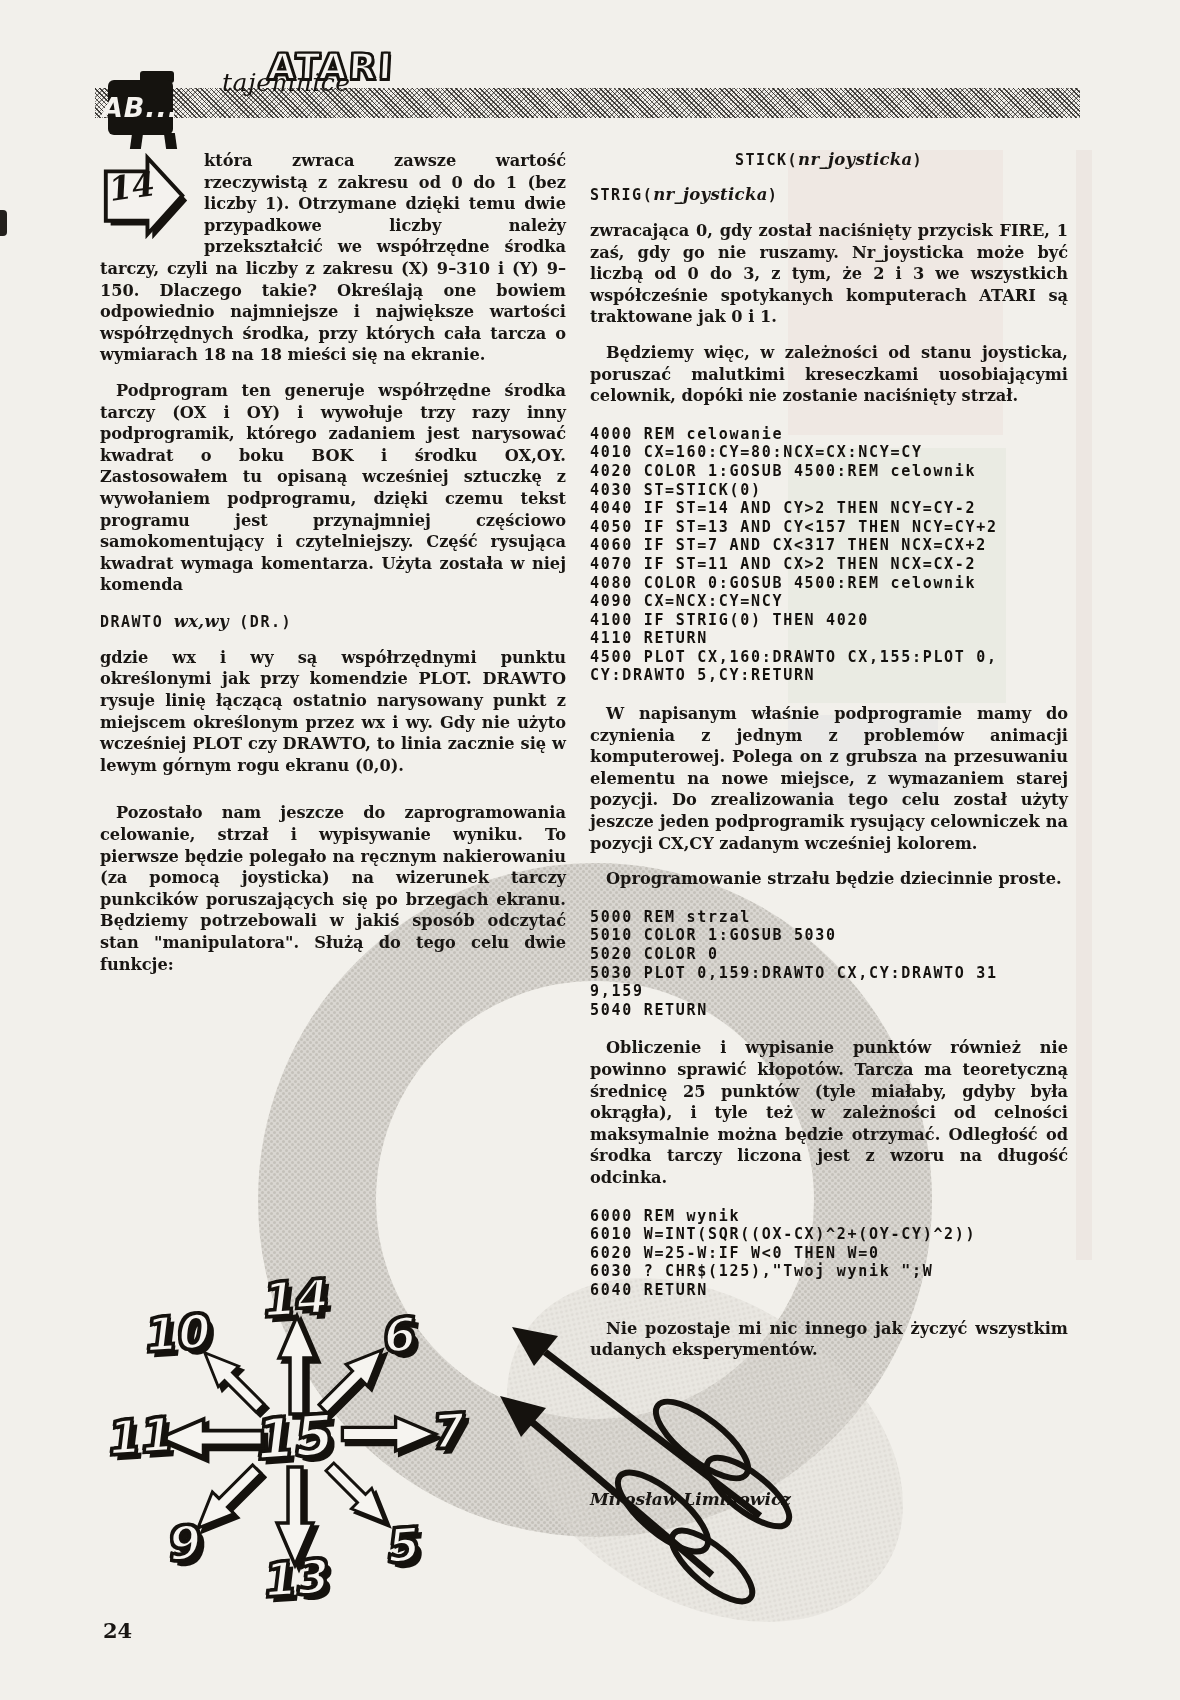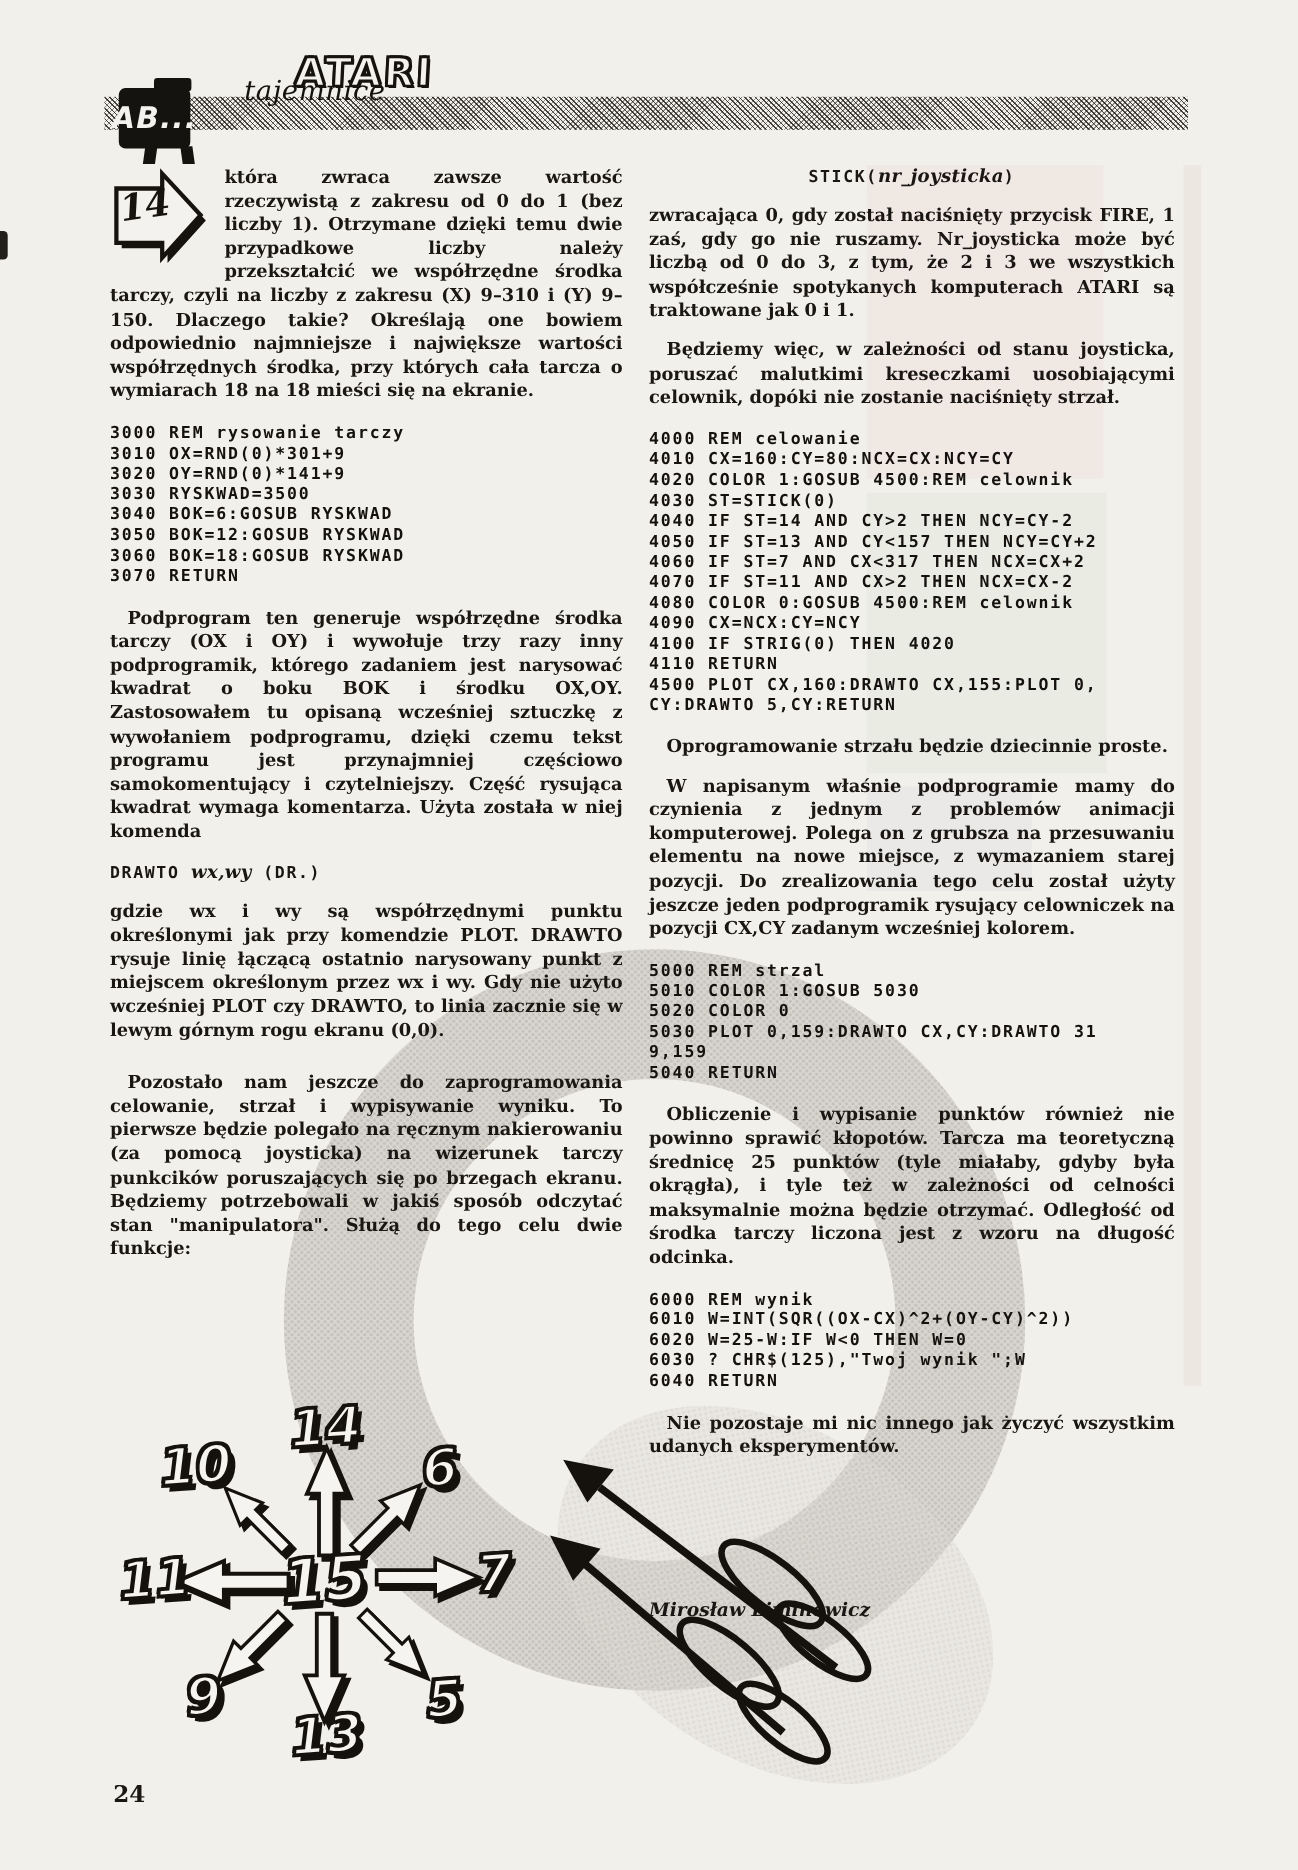--- a/index.html
+++ b/index.html
@@ -138,54 +138,47 @@
     <div class="col col-left">
       <div class="para">
         <span class="step-icon">
           <svg width="92" height="92" viewBox="0 0 95 95">
             <polygon points="11,25 54,25 54,11 90,50 54,90 54,76 11,76" fill="#16130f"></polygon>
             <polygon points="6,20 49,20 49,6 85,45 49,85 49,71 6,71" fill="#f4f2ee" stroke="#16130f" stroke-width="4" stroke-linejoin="miter"></polygon>
           </svg>
           <span class="step-num">14</span>
         </span><span>która zwraca zawsze wartość rzeczywistą z zakresu od 0 do 1 (bez liczby 1). Otrzymane dzięki temu dwie przypadkowe liczby należy przekształcić we współrzędne środka tarczy, czyli na liczby z zakresu (X) 9–310 i (Y) 9–150. Dlaczego takie? Określają one bowiem odpowiednio najmniejsze i największe wartości współrzędnych środka, przy których cała tarcza o wymiarach 18 na 18 mieści się na ekranie.</span>
       </div>
-      <div class="code">3000 REM rysowanie tarczy
-3010 OX=RND(0)*301+9
-3020 OY=RND(0)*141+9
-3030 RYSKWAD=3500
-3040 BOK=6:GOSUB RYSKWAD
-3050 BOK=12:GOSUB RYSKWAD
-3060 BOK=18:GOSUB RYSKWAD
-3070 RETURN</div>
       <div class="para ind">Podprogram ten generuje współrzędne środka tarczy (OX i OY) i wywołuje trzy razy inny podprogramik, którego zadaniem jest narysować kwadrat o boku BOK i środku OX,OY. Zastosowałem tu opisaną wcześniej sztuczkę z wywołaniem podprogramu, dzięki czemu tekst programu jest przynajmniej częściowo samokomentujący i czytelniejszy. Część rysująca kwadrat wymaga komentarza. Użyta została w niej komenda</div>
       <div class="cmd"><span>DRAWTO </span><span class="it">wx,wy</span><span>  (DR.)</span></div>
       <div class="para">gdzie wx i wy są współrzędnymi punktu określonymi jak przy komendzie PLOT. DRAWTO rysuje linię łączącą ostatnio narysowany punkt z miejscem określonym przez wx i wy. Gdy nie użyto wcześniej PLOT czy DRAWTO, to linia zacznie się w lewym górnym rogu ekranu (0,0).</div>
       <div class="para ind" style="margin-top:26px;">Pozostało nam jeszcze do zaprogramowania celowanie, strzał i wypisywanie wyniku. To pierwsze będzie polegało na ręcznym nakierowaniu (za pomocą joysticka) na wizerunek tarczy punkcików poruszających się po brzegach ekranu. Będziemy potrzebowali w jakiś sposób odczytać stan "manipulatora". Służą do tego celu dwie funkcje:</div>
     </div>
 
     <div class="col col-right">
       <div class="cmd" style="margin-top:0;text-align:center;"><span>STICK(</span><span class="it">nr_joysticka</span><span>)</span></div>
+      <div class="cmd"><span>STRIG(</span><span class="it">nr_joysticka</span><span>)</span></div>
       <div class="para">zwracająca 0, gdy został naciśnięty przycisk FIRE, 1 zaś, gdy go nie ruszamy. Nr_joysticka może być liczbą od 0 do 3, z tym, że 2 i 3 we wszystkich współcześnie spotykanych komputerach ATARI są traktowane jak 0 i 1.</div>
       <div class="para ind">Będziemy więc, w zależności od stanu joysticka, poruszać malutkimi kreseczkami uosobiającymi celownik, dopóki nie zostanie naciśnięty strzał.</div>
       <div class="code">4000 REM celowanie
 4010 CX=160:CY=80:NCX=CX:NCY=CY
 4020 COLOR 1:GOSUB 4500:REM celownik
 4030 ST=STICK(0)
 4040 IF ST=14 AND CY&gt;2 THEN NCY=CY-2
 4050 IF ST=13 AND CY&lt;157 THEN NCY=CY+2
 4060 IF ST=7 AND CX&lt;317 THEN NCX=CX+2
 4070 IF ST=11 AND CX&gt;2 THEN NCX=CX-2
 4080 COLOR 0:GOSUB 4500:REM celownik
 4090 CX=NCX:CY=NCY
 4100 IF STRIG(0) THEN 4020
 4110 RETURN
 4500 PLOT CX,160:DRAWTO CX,155:PLOT 0,
 CY:DRAWTO 5,CY:RETURN</div>
+      <div class="para ind">W napisanym właśnie podprogramie mamy do czynienia z jednym z problemów animacji komputerowej. Polega on z grubsza na przesuwaniu elementu na nowe miejsce, z wymazaniem starej pozycji. Do zrealizowania tego celu został użyty jeszcze jeden podprogramik rysujący celowniczek na pozycji CX,CY zadanym wcześniej kolorem.</div>
       <div class="para ind">Oprogramowanie strzału będzie dziecinnie proste.</div>
-      <div class="para ind">W napisanym właśnie podprogramie mamy do czynienia z jednym z problemów animacji komputerowej. Polega on z grubsza na przesuwaniu elementu na nowe miejsce, z wymazaniem starej pozycji. Do zrealizowania tego celu został użyty jeszcze jeden podprogramik rysujący celowniczek na pozycji CX,CY zadanym wcześniej kolorem.</div>
       <div class="code">5000 REM strzal
 5010 COLOR 1:GOSUB 5030
 5020 COLOR 0
 5030 PLOT 0,159:DRAWTO CX,CY:DRAWTO 31
 9,159
 5040 RETURN</div>
       <div class="para ind">Obliczenie i wypisanie punktów również nie powinno sprawić kłopotów. Tarcza ma teoretyczną średnicę 25 punktów (tyle miałaby, gdyby była okrągła), i tyle też w zależności od celności maksymalnie można będzie otrzymać. Odległość od środka tarczy liczona jest z wzoru na długość odcinka.</div>
       <div class="code">6000 REM wynik
 6010 W=INT(SQR((OX-CX)^2+(OY-CY)^2))
 6020 W=25-W:IF W&lt;0 THEN W=0

